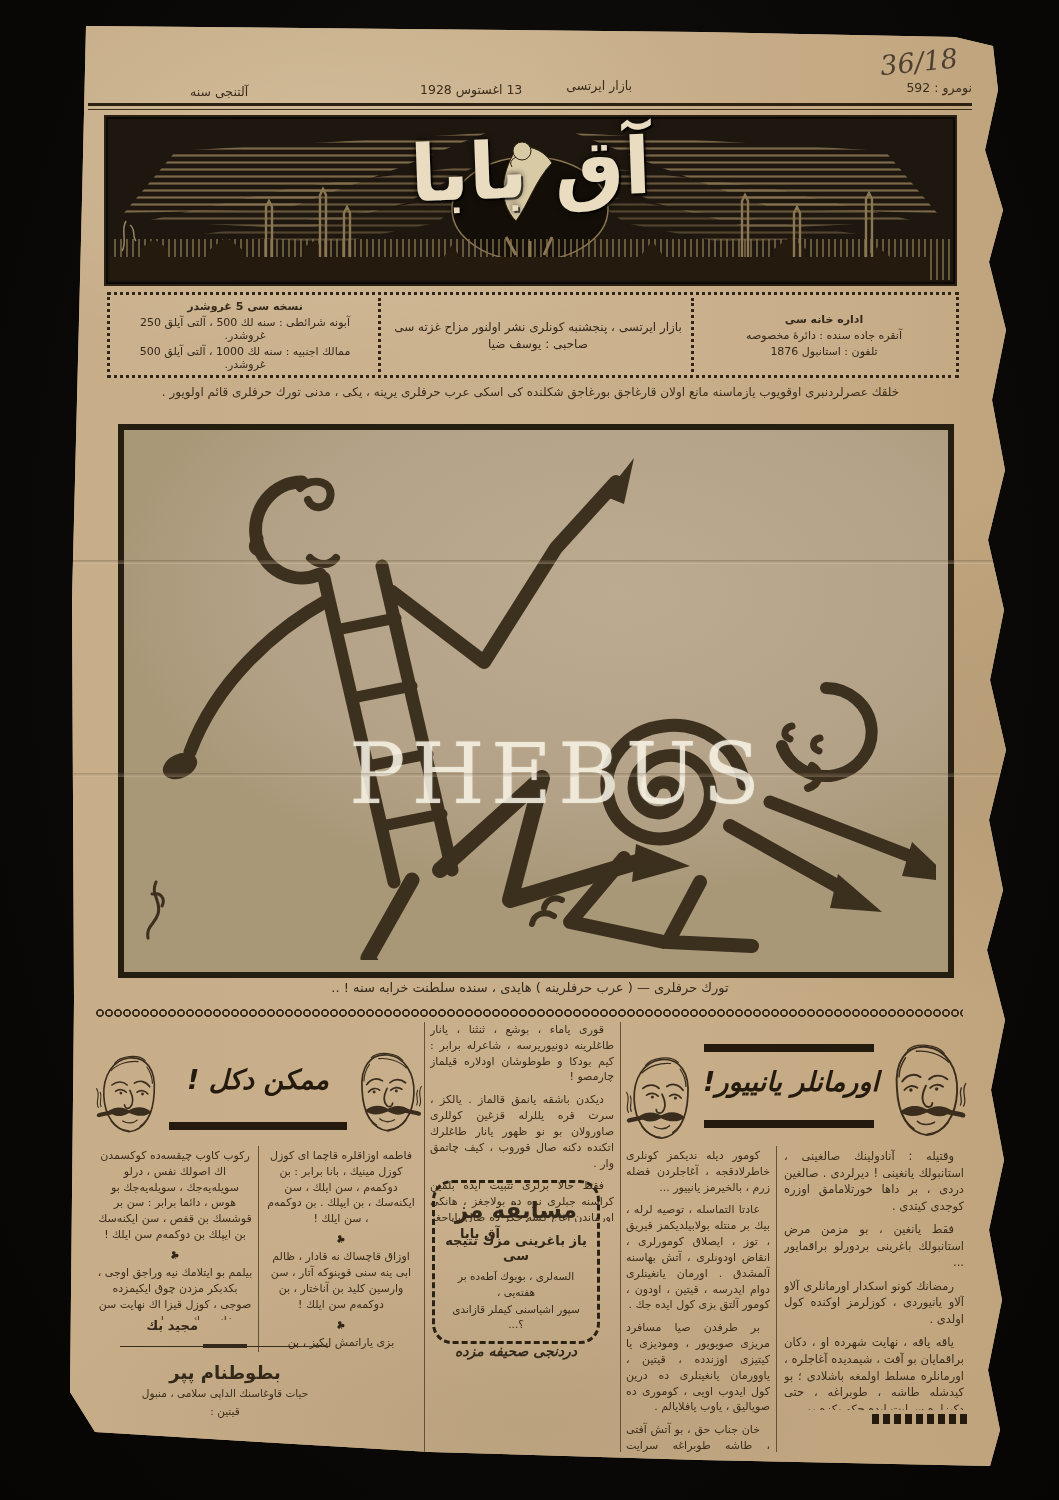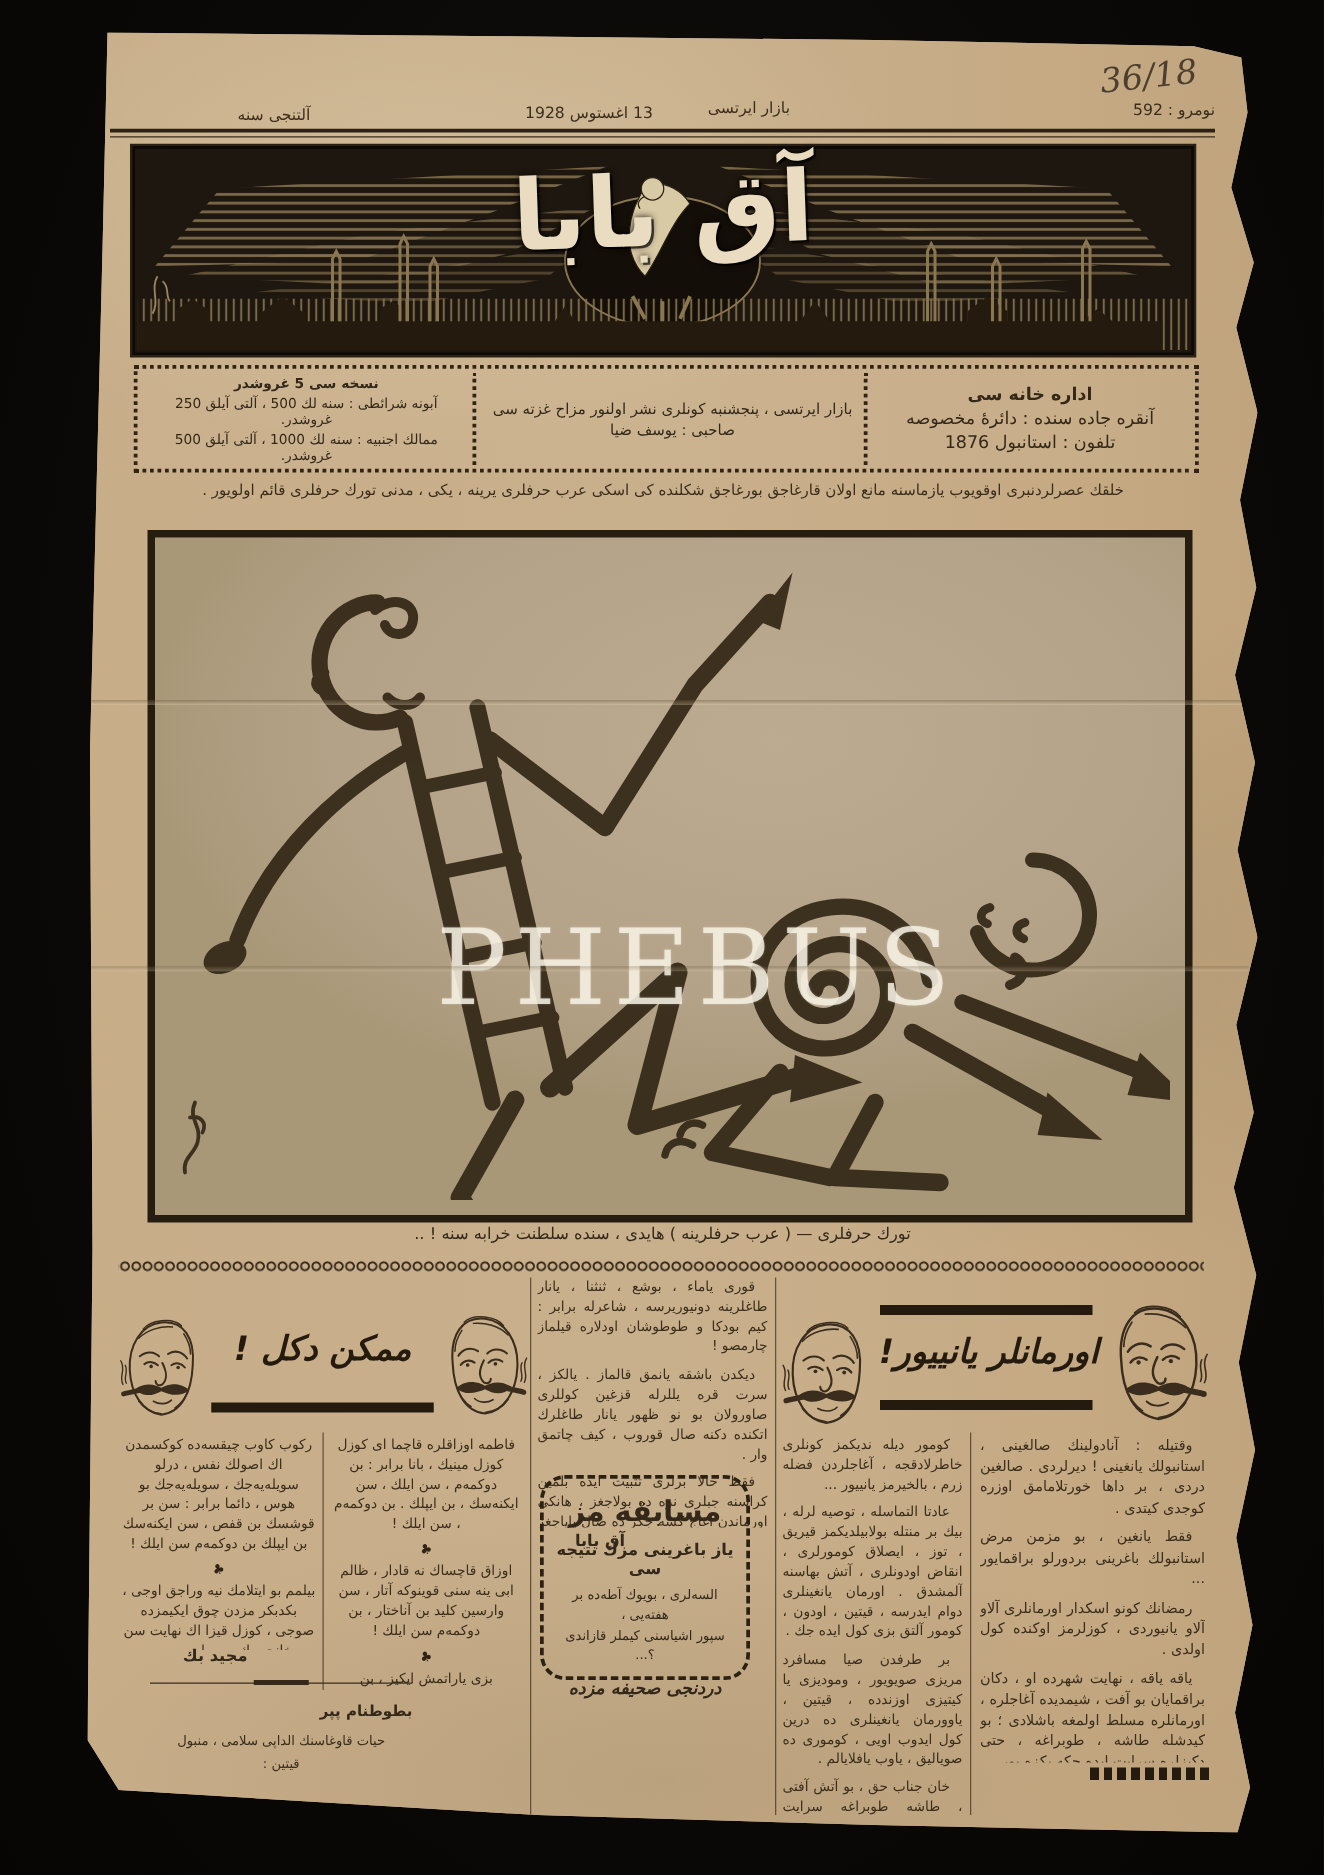--- a/index.html
+++ b/index.html
@@ -79,21 +79,21 @@
   #contest .l1{font-size:13px;font-weight:bold;margin-top:10px;}
   #contest .sm{font-size:10.5px;margin-top:6px;line-height:1.5;}
   #contest .l4{font-size:14px;font-weight:bold;margin-top:10px;font-style:italic;}
   #annotation{position:absolute;left:880px;top:44px;width:120px;
     font-family:"DejaVu Serif",serif;font-style:italic;font-size:27px;color:#4d3f30;
     transform:rotate(-6deg);}
   .minirule{position:absolute;height:1px;background:#3a2d1c;}
   .minirule .mid{position:absolute;left:50%;top:-2px;width:44px;height:4px;margin-left:-22px;background:#33281a;}
   #dash-strip{position:absolute;left:872px;top:1414px;width:96px;height:10px;
     background:repeating-linear-gradient(90deg,#241b0e 0 7px,transparent 7px 11px);}
-  .subhead{font-weight:bold;font-size:12px;direction:rtl;color:#33281a;}
+  .subhead{font-weight:bold;font-size:18px;direction:rtl;color:#33281a;text-align:center;}
 </style>
 </head>
 <body>
 
 <div id="stage">
   <div id="page">
 
     <div id="annotation">36/18</div>
 
     <div id="topbar">
@@ -140,21 +140,21 @@
         <path d="M160,140 v-50 l3,-6 3,6 v50 M214,140 v-62 l3,-6 3,6 v62 M238,140 v-44 l3,-6 3,6 v44 M636,140 v-56 l3,-6 3,6 v56 M688,140 v-44 l3,-6 3,6 v44 M760,140 v-58 l3,-6 3,6 v58" stroke="#8a7650" stroke-width="2.4" fill="none"></path>
         <rect x="0" y="0" width="849" height="167" fill="none" stroke="#0d0a06" stroke-width="4"></rect>
         <path d="M20,104 c-6,10 2,20 -4,30 m8,-26 c6,4 2,12 6,16" stroke="#9a8660" stroke-width="1.5" fill="none"></path>
       </svg>
       <div id="masthead-title">آق بابا</div>
     </div>
 
     <div id="infobox">
       <div class="divider" style="right:262px"></div>
       <div class="divider" style="left:268px"></div>
-      <div class="col" style="right:8px;width:248px;font-size:14px">
+      <div class="col" style="right:8px;width:248px;font-size:11px">
         <div style="font-weight:bold">اداره خانه سى</div>
         <div>آنقره جاده سنده : دائرهٔ مخصوصه</div>
         <div>تلفون : استانبول 1876</div>
       </div>
       <div class="col" style="right:268px;left:278px;font-size:12px">
         <div>بازار ايرتسى ، پنجشنبه كونلرى نشر اولنور مزاح غزته سى</div>
         <div style="font-weight:normal">صاحبى : يوسف ضيا</div>
       </div>
       <div class="col" style="left:8px;width:254px;font-size:11px">
         <div style="font-weight:bold">نسخه سى 5 غروشدر</div>

